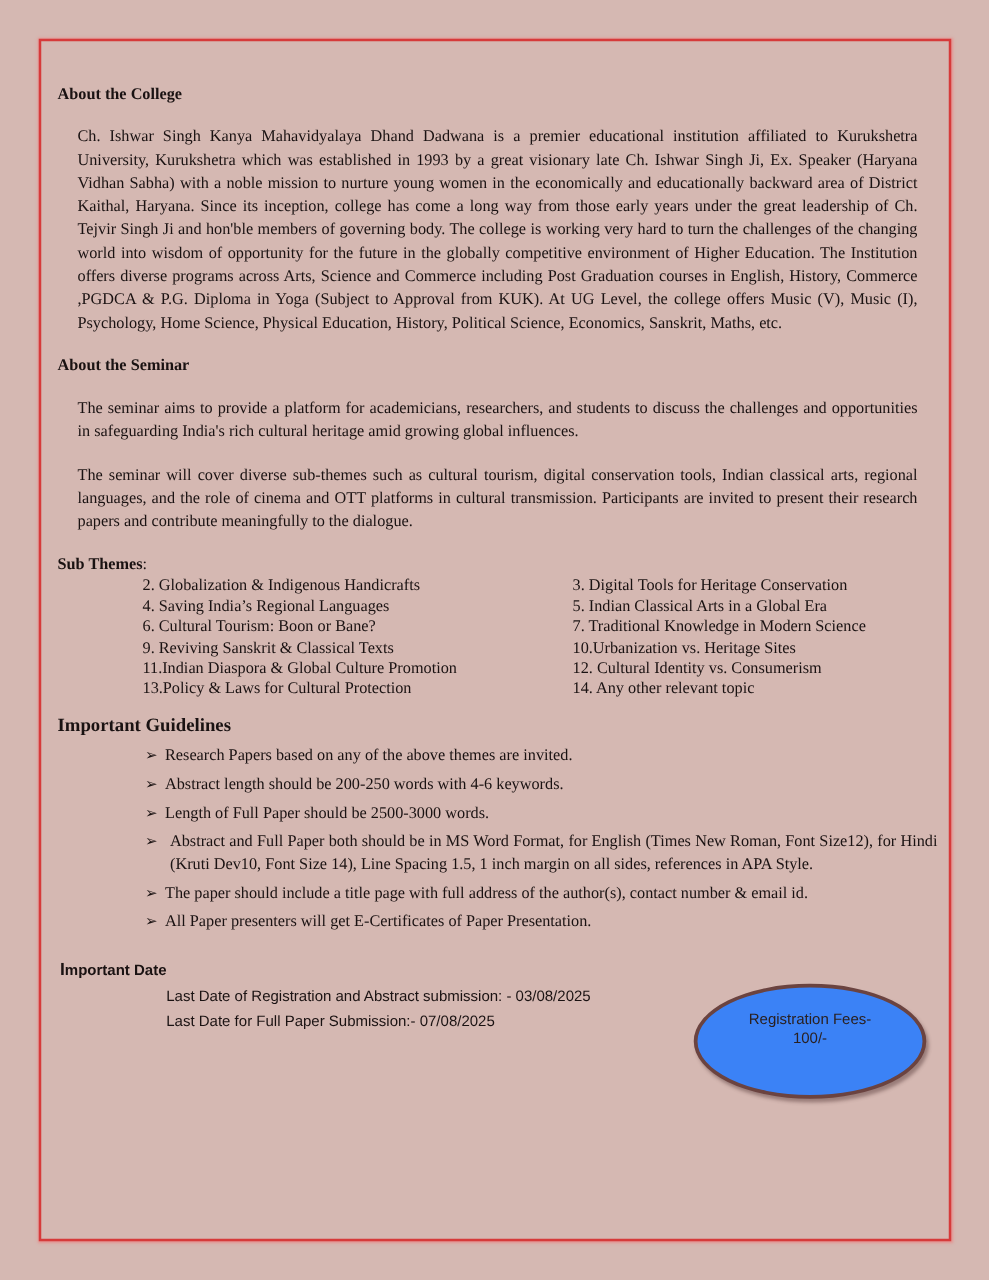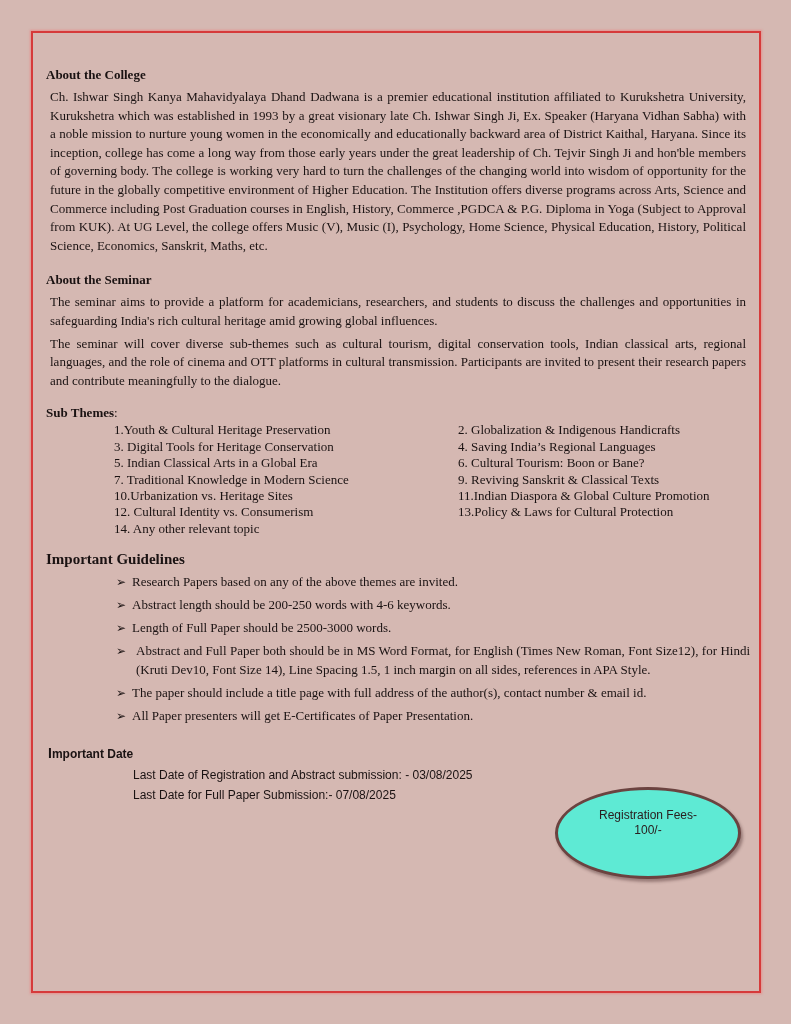--- a/index.html
+++ b/index.html
@@ -26,21 +26,21 @@
   .section-title {
     font-weight: bold;
     font-size: 13px;
     line-height: 18px;
     margin: 0;
   }
   .para {
     font-size: 13px;
     line-height: 18.6px;
     text-align: justify;
-    margin: 4px;
+    margin: 16px;
   }
   #about-seminar { margin-top: 16px; }
   #sub-themes { margin-top: 14px; }
   .themes-grid {
     display: grid;
     grid-template-columns: 344px 300px;
     margin-left: 68px;
     font-size: 13px;
     line-height: 16.4px;
   }
@@ -75,21 +75,21 @@
     font-family: "Liberation Sans", sans-serif;
     font-size: 12px;
     line-height: 20px;
     margin-left: 87px;
   }
   .fee-ellipse {
     position: absolute;
     left: 555px; top: 787px;
     width: 186px; height: 92px;
     border-radius: 50%;
-    background: #5eead4;
+    background: #3b82f6;
     border: 3px solid #6b4340;
     box-shadow: 2px 3px 3px rgba(80,50,50,0.45);
     font-family: "Liberation Sans", sans-serif;
     font-size: 12px;
     color: #2a2020;
     text-align: center;
     box-sizing: border-box;
     padding-top: 18px;
     line-height: 15px;
   }
@@ -108,21 +108,20 @@
 
   <section id="about-seminar">
     <h2 class="section-title">About the Seminar</h2>
     <p class="para">The seminar aims to provide a platform for academicians, researchers, and students to discuss the challenges and opportunities in safeguarding India's rich cultural heritage amid growing global influences.</p>
     <p class="para">The seminar will cover diverse sub-themes such as cultural tourism, digital conservation tools, Indian classical arts, regional   languages, and the role of cinema and OTT platforms in cultural transmission. Participants are invited to present their research papers and contribute meaningfully to the dialogue.</p>
   </section>
 
   <section id="sub-themes">
     <h2 class="section-title"><span>Sub Themes</span><span style="font-weight:normal">:</span></h2>
     <div class="themes-grid">
-      <div>1.Youth &amp; Cultural Heritage Preservation</div>
       <div>2. Globalization &amp; Indigenous Handicrafts</div>
       <div>3. Digital Tools for Heritage Conservation</div>
       <div>4. Saving India’s Regional Languages</div>
       <div>5. Indian Classical Arts in a Global Era</div>
       <div>6. Cultural Tourism: Boon or Bane?</div>
       <div>7. Traditional Knowledge in Modern Science</div>
       <div>9. Reviving Sanskrit &amp; Classical Texts</div>
       <div>10.Urbanization vs. Heritage Sites</div>
       <div>11.Indian Diaspora &amp; Global Culture Promotion</div>
       <div>12. Cultural Identity vs. Consumerism</div>

